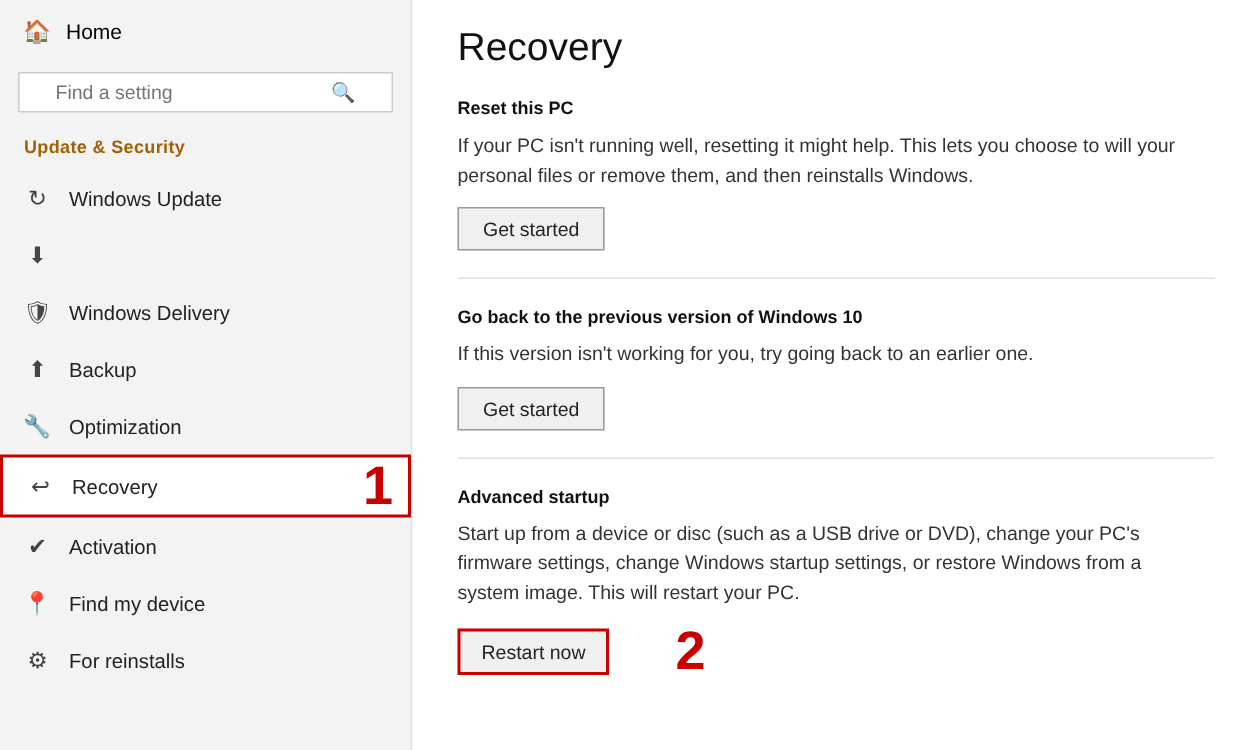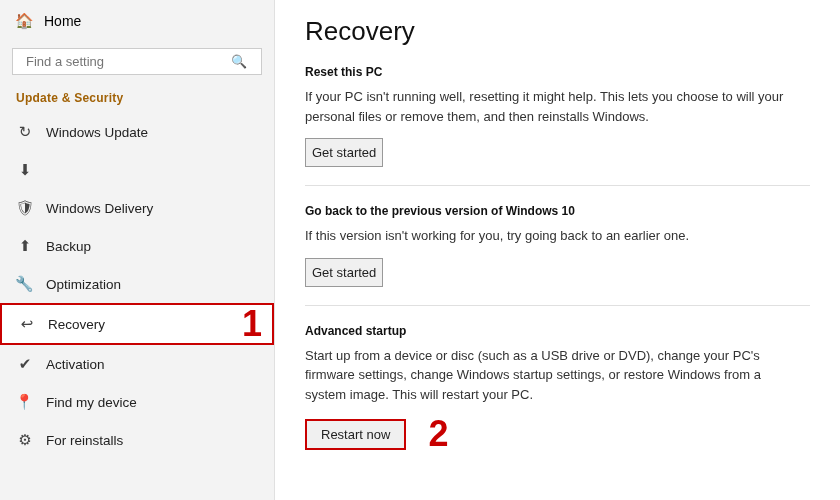--- a/index.html
+++ b/index.html
@@ -32,21 +32,21 @@
       padding: 12px 16px;
       cursor: pointer;
     }
 
     .search-box {
       margin: 6px 12px 10px 12px;
       display: flex;
       align-items: center;
       background: #fff;
       border: 1px solid #ccc;
-      padding: 5px 13px;
+      padding: 5px 24px;
       gap: 6px;
     }
     .search-box input {
       border: none;
       outline: none;
       background: transparent;
       flex: 1;
       font-size: 13px;
       color: #555;
     }
@@ -123,37 +123,37 @@
       font-size: 13px;
       color: #333;
       line-height: 1.5;
       margin-bottom: 12px;
       max-width: 500px;
     }
 
     .btn {
       border: 1px solid #999;
       background: #f0f0f0;
-      padding: 6px 6px;
+      padding: 6px 16px;
       font-size: 13px;
       cursor: pointer;
       color: #222;
       display: inline-block;
     }
 
     .divider {
       border: none;
       border-top: 1px solid #e0e0e0;
       margin: 18px 0;
     }
 
     .restart-row {
       display: flex;
       align-items: center;
-      gap: 14px;
+      gap: 36px;
       position: relative;
     }
 
     .annotation-2 {
       font-size: 36px;
       font-weight: 900;
       color: #c80000;
       line-height: 1;
       margin-left: 8px;
     }

